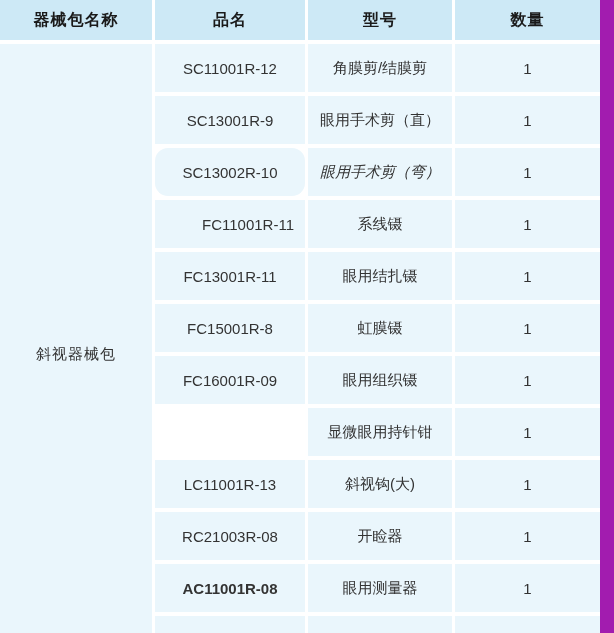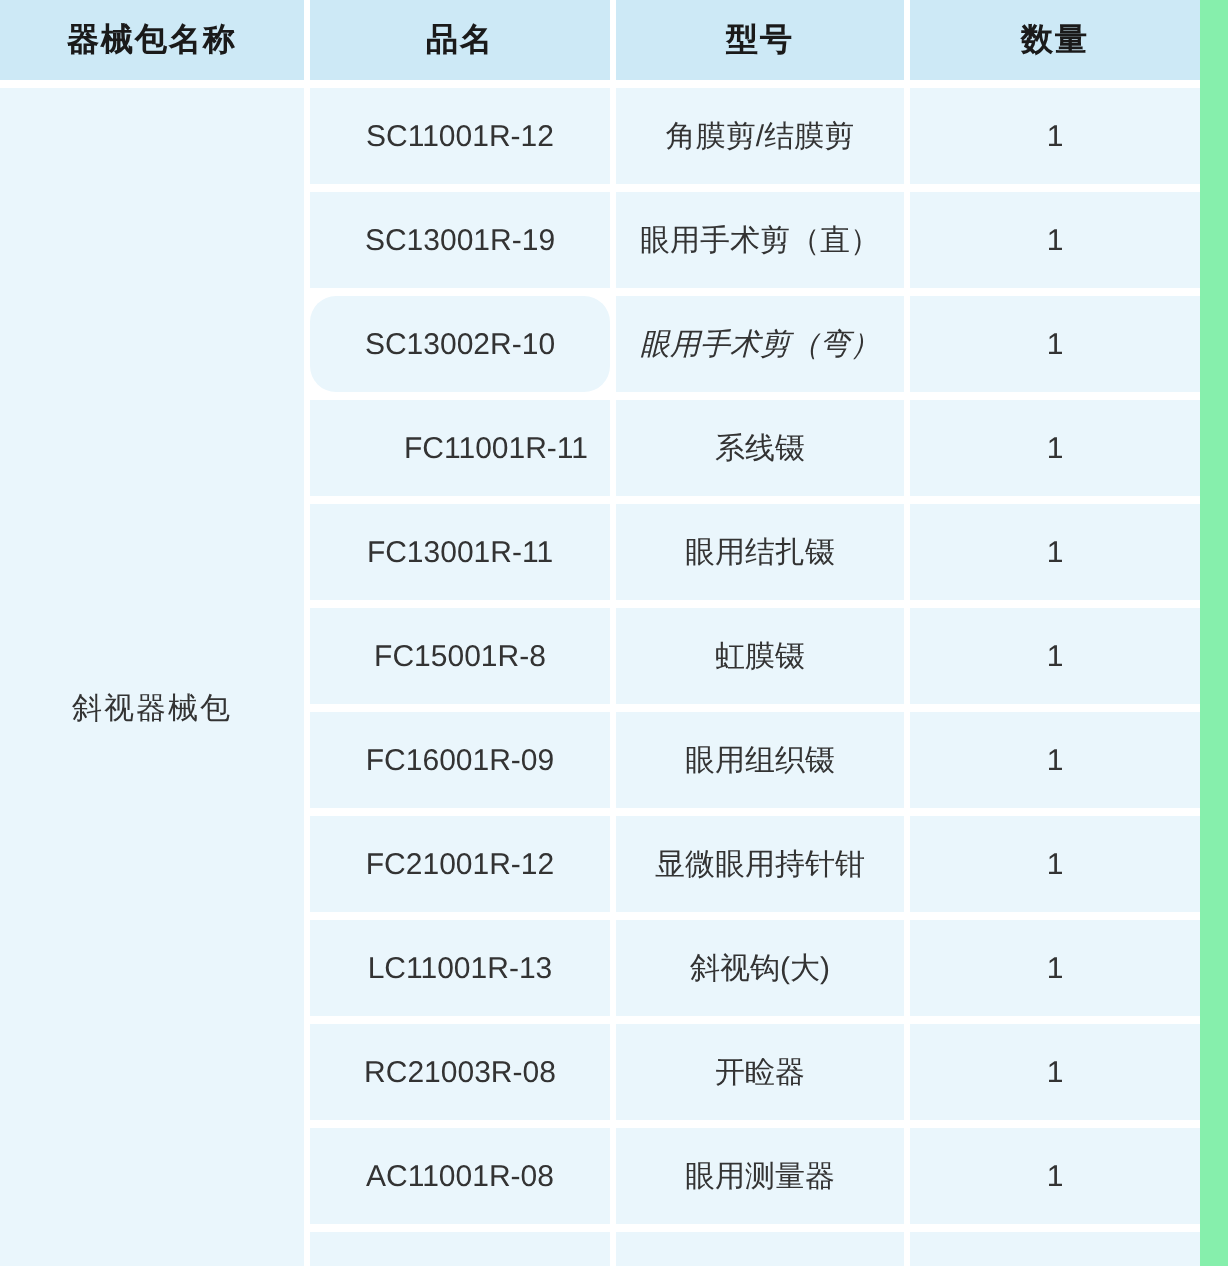--- a/index.html
+++ b/index.html
@@ -5,21 +5,21 @@
   html, body {
     margin: 0;
     padding: 0;
     background: #ffffff;
     font-family: "Liberation Sans", "DejaVu Sans", sans-serif;
   }
   .viewport {
     position: relative;
     width: 614px;
     height: 633px;
-    background: #86efac;
+    background: #a21caf;
     overflow: hidden;
   }
   .grid-table {
     display: grid;
     grid-template-columns: 152px 150px 144px 145px;
     grid-template-rows: 40px repeat(12, 48px);
     column-gap: 3px;
     row-gap: 4px;
     width: 600px;
     background: #ffffff;
@@ -65,21 +65,21 @@
     <div class="cell header-cell">型号</div>
 
     <div class="cell header-cell">数量</div>
 
     <div class="cell package-cell">斜视器械包</div>
 
   <div class="cell body-cell" style="grid-area: 2 / 2;">SC11001R-12</div>
   <div class="cell body-cell" style="grid-area: 2 / 3;">角膜剪/结膜剪</div>
   <div class="cell body-cell" style="grid-area: 2 / 4;">1</div>
 
-  <div class="cell body-cell" style="grid-area: 3 / 2;">SC13001R-19</div>
+  <div class="cell body-cell" style="grid-area: 3 / 2;">SC13001R-9</div>
   <div class="cell body-cell" style="grid-area: 3 / 3; text-align: center;">眼用手术剪（直）</div>
   <div class="cell body-cell" style="grid-area: 3 / 4;">1</div>
 
   <div class="cell body-cell" style="grid-area: 4 / 2; border-radius: 13px;">SC13002R-10</div>
   <div class="cell body-cell" style="grid-area: 4 / 3; font-style: italic;">眼用手术剪（弯）</div>
   <div class="cell body-cell" style="grid-area: 4 / 4;">1</div>
 
   <div class="cell body-cell" style="grid-area: 5 / 2; padding-left: 36px;">FC11001R-11</div>
   <div class="cell body-cell" style="grid-area: 5 / 3;">系线镊</div>
   <div class="cell body-cell" style="grid-area: 5 / 4;">1</div>
@@ -89,33 +89,32 @@
   <div class="cell body-cell" style="grid-area: 6 / 4;">1</div>
 
   <div class="cell body-cell" style="grid-area: 7 / 2;">FC15001R-8</div>
   <div class="cell body-cell" style="grid-area: 7 / 3; text-align: right;">虹膜镊</div>
   <div class="cell body-cell" style="grid-area: 7 / 4;">1</div>
 
   <div class="cell body-cell" style="grid-area: 8 / 2;">FC16001R-09</div>
   <div class="cell body-cell" style="grid-area: 8 / 3;">眼用组织镊</div>
   <div class="cell body-cell" style="grid-area: 8 / 4;">1</div>
 
-  <div class="cell body-cell" style="grid-area: 9 / 2;">FC21001R-12</div>
   <div class="cell body-cell" style="grid-area: 9 / 3; text-align: center;">显微眼用持针钳</div>
   <div class="cell body-cell" style="grid-area: 9 / 4;">1</div>
 
   <div class="cell body-cell" style="grid-area: 10 / 2;">LC11001R-13</div>
   <div class="cell body-cell" style="grid-area: 10 / 3;">斜视钩(大)</div>
   <div class="cell body-cell" style="grid-area: 10 / 4;">1</div>
 
   <div class="cell body-cell" style="grid-area: 11 / 2;">RC21003R-08</div>
   <div class="cell body-cell" style="grid-area: 11 / 3;">开睑器</div>
   <div class="cell body-cell" style="grid-area: 11 / 4;">1</div>
 
-  <div class="cell body-cell" style="grid-area: 12 / 2;">AC11001R-08</div>
+  <div class="cell body-cell" style="grid-area: 12 / 2; font-weight: bold;">AC11001R-08</div>
   <div class="cell body-cell" style="grid-area: 12 / 3;">眼用测量器</div>
   <div class="cell body-cell" style="grid-area: 12 / 4;">1</div>
 
   <div class="cell body-cell" style="grid-area: 13 / 2;"></div>
   <div class="cell body-cell" style="grid-area: 13 / 3;"></div>
   <div class="cell body-cell" style="grid-area: 13 / 4;"></div>
 </div>
 </div>
 
 </body></html>

